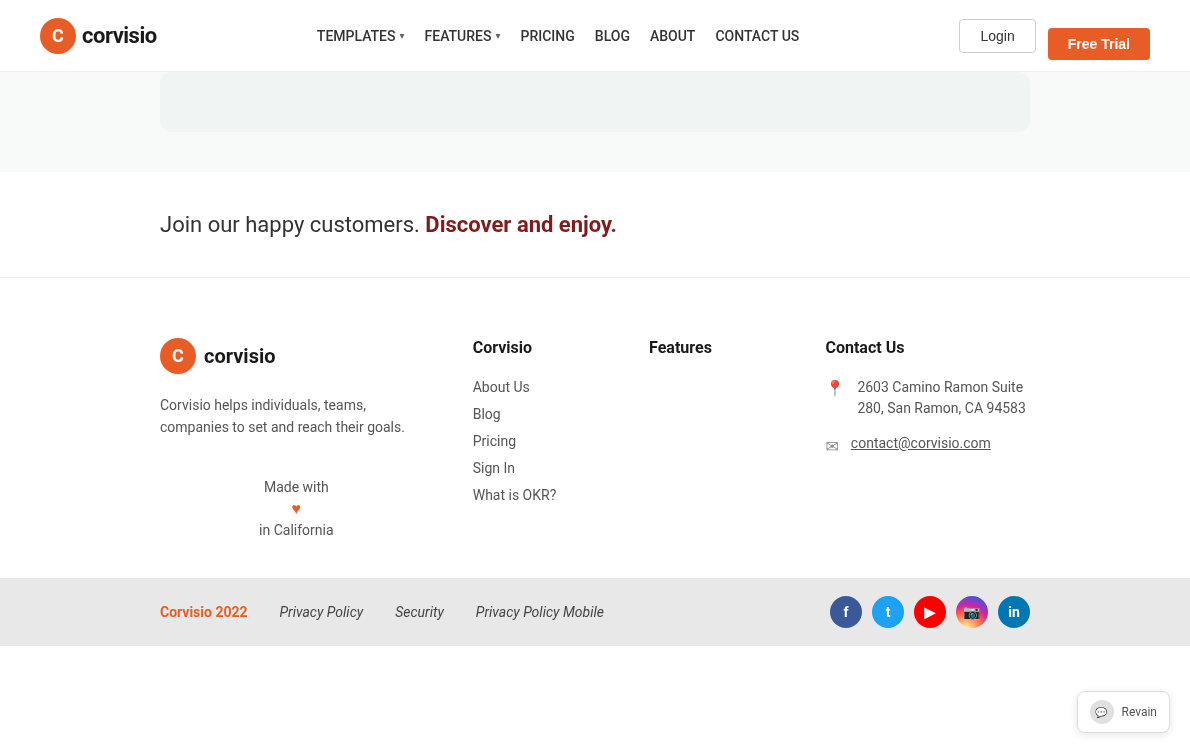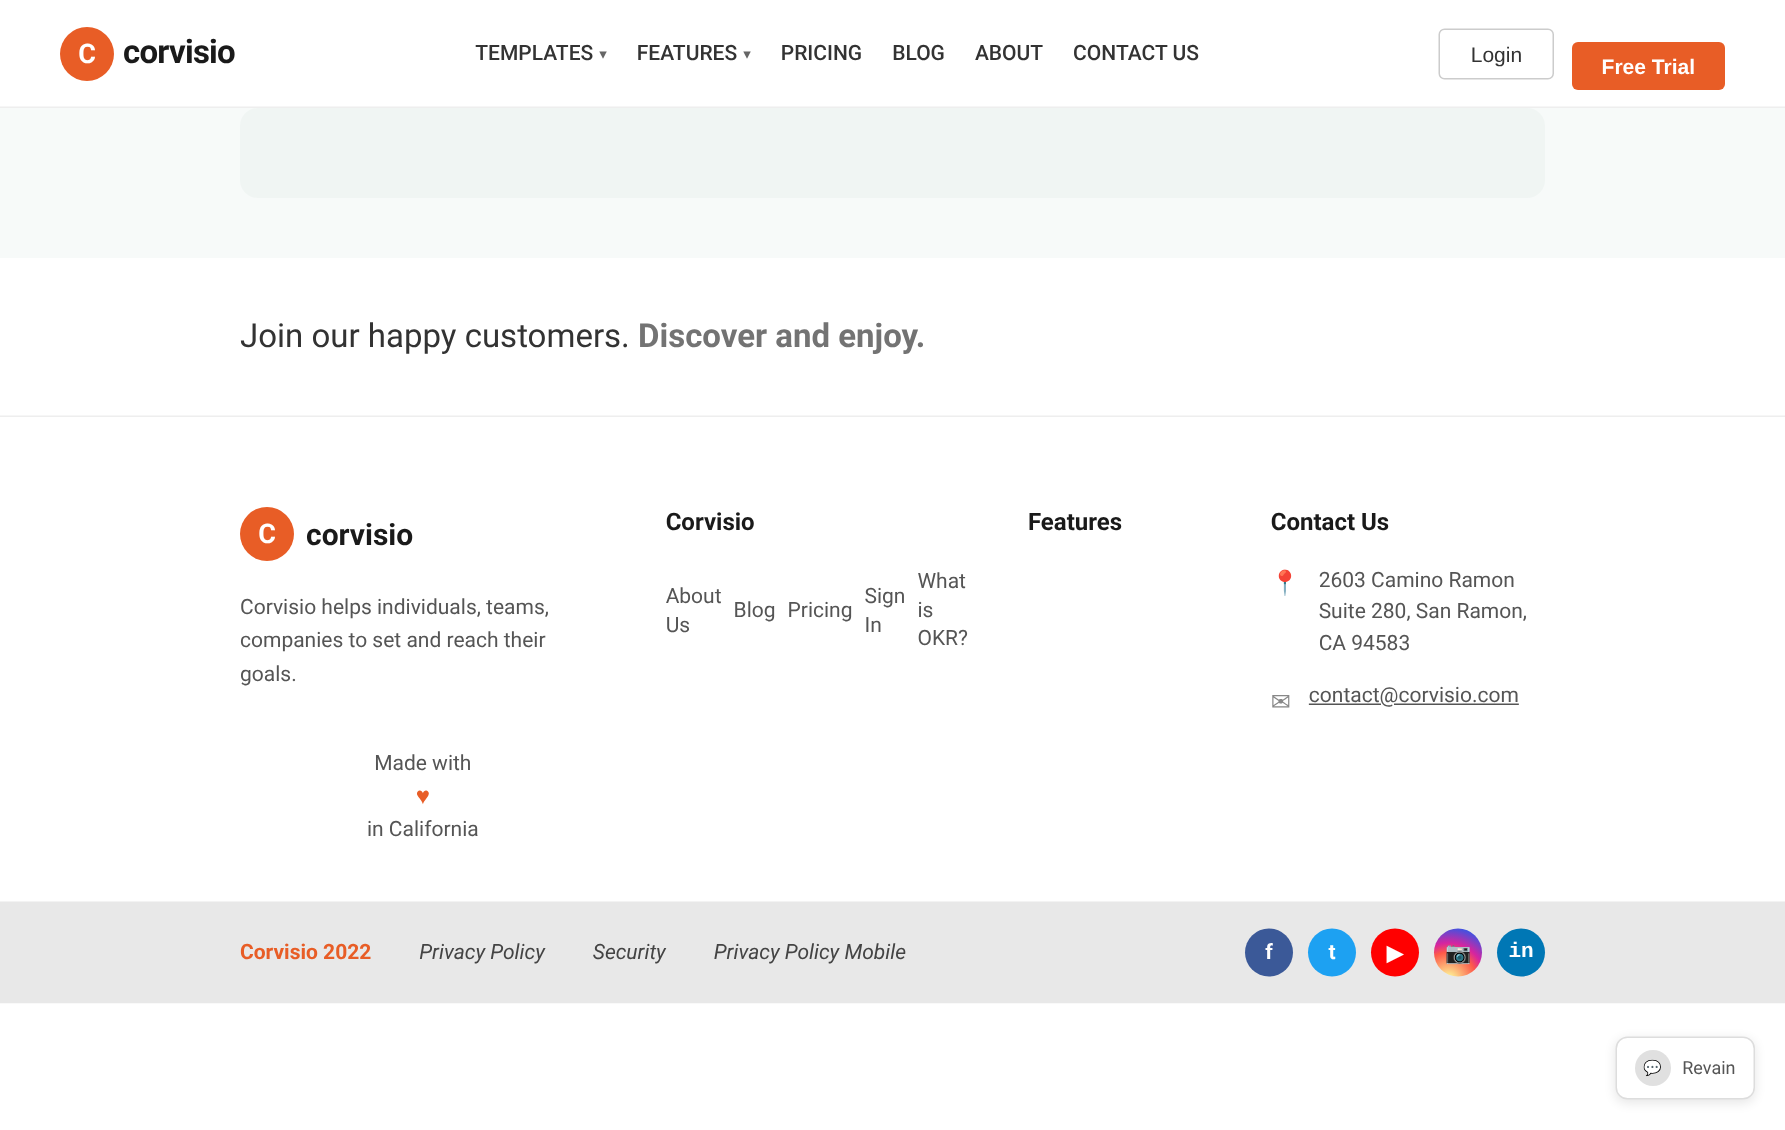--- a/index.html
+++ b/index.html
@@ -29,21 +29,21 @@
       background: #f0f5f3; border-radius: 12px; height: 60px;
       margin-bottom: 0;
     }
 
     
     .cta-banner {
       display: flex; align-items: center; justify-content: space-between;
       padding: 40px 160px; background: #fff;
     }
     .cta-text { font-size: 22px; color: #333; }
-    .cta-text strong { font-weight: 700; color: #737373; }
+    .cta-text strong { font-weight: 700; color: #7f1d1d; }
     .btn-cta {
       padding: 16px 36px; background: #e85d26; color: #fff; border: none;
       border-radius: 6px; font-size: 16px; font-weight: 600; cursor: pointer;
       text-decoration: none; display: inline-block;
     }
 
     
     .footer {
       background: #fff; padding: 60px 160px 40px;
       border-top: 1px solid #eee;
@@ -52,21 +52,21 @@
       display: grid; grid-template-columns: 2fr 1fr 1fr 1.5fr; gap: 40px;
     }
     .footer-brand {}
     .footer-logo { display: flex; align-items: center; gap: 8px; margin-bottom: 20px; }
     .footer-logo-icon { width: 36px; height: 36px; }
     .footer-logo-text { font-size: 20px; font-weight: 700; color: #1a1a1a; }
     .footer-desc { font-size: 14px; color: #555; line-height: 1.6; margin-bottom: 40px; }
     .footer-made { font-size: 14px; color: #555; display: flex; align-items: center; gap: 4px; flex-direction: column; }
     .heart { color: #e85d26; font-size: 16px; }
     .footer-col-title { font-size: 16px; font-weight: 700; color: #1a1a1a; margin-bottom: 20px; }
-    .footer-col-links { list-style: none; display: flex; flex-direction: row; gap: 8px; align-items: center; }
+    .footer-col-links { list-style: none; display: flex; flex-direction: column; gap: 8px; }
     .footer-col-links li a { text-decoration: none; color: #555; font-size: 14px; }
     .contact-item { display: flex; align-items: flex-start; gap: 12px; margin-bottom: 16px; }
     .contact-icon { font-size: 16px; color: #888; margin-top: 2px; flex-shrink: 0; }
     .contact-text { font-size: 14px; color: #555; line-height: 1.5; }
     .contact-email { font-size: 14px; color: #555; }
 
     
     .footer-bottom {
       background: #e8e8e8; padding: 18px 160px;
       display: flex; align-items: center; justify-content: space-between;
@@ -76,21 +76,21 @@
     .footer-bottom-link { text-decoration: none; color: #444; font-size: 14px; font-style: italic; }
     .social-icons { display: flex; gap: 10px; align-items: center; }
     .social-btn {
       width: 32px; height: 32px; border-radius: 50%; display: flex; align-items: center; justify-content: center;
       color: #fff; font-size: 14px; text-decoration: none; font-weight: 700;
     }
     .social-facebook { background: #3b5998; }
     .social-twitter { background: #1da1f2; }
     .social-youtube { background: #ff0000; }
     .social-instagram { background: radial-gradient(circle at 30% 107%, #fdf497 0%, #fdf497 5%, #fd5949 45%,#d6249f 60%,#285AEB 90%); }
-    .social-linkedin { background: #0077b5; font-family: Liberation Mono, monospace; }
+    .social-linkedin { background: #0077b5; }
 
     
     .revain-widget {
       position: fixed; bottom: 20px; right: 20px;
       background: #fff; border: 1px solid #ddd; border-radius: 8px;
       padding: 8px 12px; display: flex; align-items: center; gap: 8px;
       font-size: 12px; color: #555; box-shadow: 0 2px 8px rgba(0,0,0,0.1);
     }
     .revain-icon { width: 24px; height: 24px; border-radius: 50%; background: #e0e0e0; display: flex; align-items: center; justify-content: center; font-size: 10px; }
   </style>

